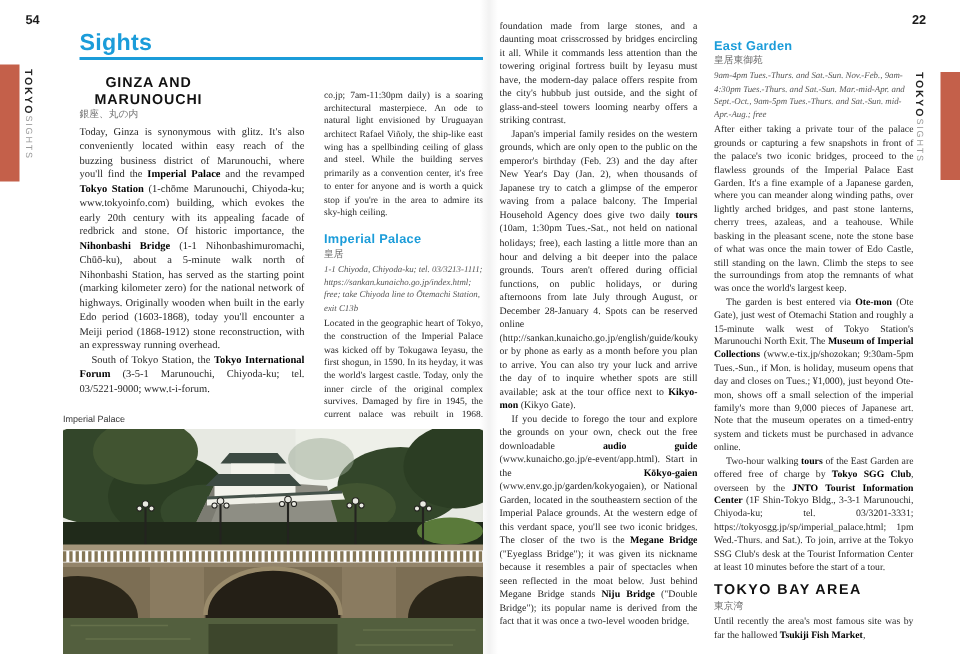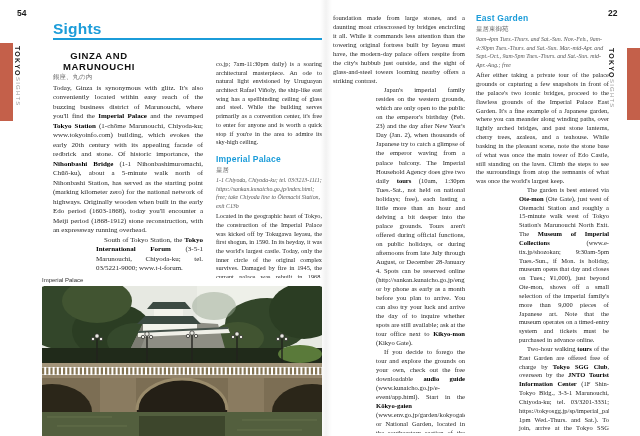--- a/index.html
+++ b/index.html
@@ -20,21 +20,21 @@
     display:flex;flex-direction:row;
   }
   .tabtext .region{font-weight:bold;font-size:7px;color:#222;letter-spacing:1.2px;}
   .tabtext .section{font-size:6px;color:#9a9a9a;letter-spacing:1.2px;}
   
   .title{font-family:"Liberation Sans",sans-serif;font-weight:bold;font-size:15.5px;color:var(--accent,#1b9cd9);letter-spacing:.2px;}
   .rule{background:var(--accent,#1b9cd9);height:2.4px;}
   
   .col{overflow:hidden;text-align:justify;color:#262626;}
   .col p{margin:0;}
-  .col p.indent{text-indent:8px;margin-left:43px;}
+  .col p.indent{text-indent:8px;}
   .col p + p{margin-top:0px;}
   .sechead{
     font-family:"Liberation Sans",sans-serif;font-weight:bold;font-size:9.5px;
     letter-spacing:.6px;color:#111;line-height:1.12;margin:0 0 1px 0;text-align:left;
   }
   .subhead{
     font-family:"Liberation Sans",sans-serif;font-weight:bold;font-size:8.5px;
     color:var(--accent,#1b9cd9);margin:7px 0 0 0;text-align:left;letter-spacing:.2px;
   }
   .jp{font-size:6.5px;color:#6e6e6e;margin:0 0 2px 0;text-align:left;line-height:1.3;}
@@ -166,21 +166,22 @@
   <span class="section">SIGHTS</span>
 </div>
 
 <div id="col3" class="abs col" style="left:333px;top:13px;width:132px;height:420px;">
   <p><span>foundation made from large stones, and a daunting moat crisscrossed by bridges encircling it all. While it commands less attention than the towering original fortress built by Ieyasu must have, the modern-day palace offers respite from the city's hubbub just outside, and the sight of glass-and-steel towers looming nearby offers a striking contrast.</span></p>
   <p class="indent"><span>Japan's imperial family resides on the western grounds, which are only open to the public on the emperor's birthday (Feb. 23) and the day after New Year's Day (Jan. 2), when thousands of Japanese try to catch a glimpse of the emperor waving from a palace balcony. The Imperial Household Agency does give two daily </span><b>tours</b><span> (10am, 1:30pm Tues.-Sat., not held on national holidays; free), each lasting a little more than an hour and delving a bit deeper into the palace grounds. Tours aren't offered during official functions, on public holidays, or during afternoons from late July through August, or December 28-January 4. Spots can be reserved online (http://sankan.kunaicho.go.jp/english/guide/koukyo.html) or by phone as early as a month before you plan to arrive. You can also try your luck and arrive the day of to inquire whether spots are still available; ask at the tour office next to </span><b>Kikyo-mon</b><span> (Kikyo Gate).</span></p>
   <p class="indent"><span>If you decide to forego the tour and explore the grounds on your own, check out the free downloadable </span><b>audio guide</b><span> (www.kunaicho.go.jp/e-event/app.html). Start in the </span><b>Kōkyo-gaien</b><span> (www.env.go.jp/garden/kokyogaien), or National Garden, located in the southeastern section of the Imperial Palace grounds. At the western edge of this verdant space, you'll see two iconic bridges. The closer of the two is the </span><b>Megane Bridge</b><span> ("Eyeglass Bridge"); it was given its nickname because it resembles a pair of spectacles when seen reflected in the moat below. Just behind Megane Bridge stands </span><b>Niju Bridge</b><span> ("Double Bridge"); its popular name is derived from the fact that it was once a two-level wooden bridge.</span></p>
 </div>
 
 <div id="col4" class="abs col" style="left:476px;top:13px;width:133px;height:420px;">
-  <h4 class="subhead" style="margin-top:0;">East Garden</h4>
+  <h4 class="subhead" style="margin-top:12px;">East Garden</h4>
   <div class="jp">皇居東御苑</div>
   <div class="info">9am-4pm Tues.-Thurs. and Sat.-Sun. Nov.-Feb., 9am-4:30pm Tues.-Thurs. and Sat.-Sun. Mar.-mid-Apr. and Sept.-Oct., 9am-5pm Tues.-Thurs. and Sat.-Sun. mid-Apr.-Aug.; free</div>
   <p><span>After either taking a private tour of the palace grounds or capturing a few snapshots in front of the palace's two iconic bridges, proceed to the flawless grounds of the Imperial Palace East Garden. It's a fine example of a Japanese garden, where you can meander along winding paths, over lightly arched bridges, and past stone lanterns, cherry trees, azaleas, and a teahouse. While basking in the pleasant scene, note the stone base of what was once the main tower of Edo Castle, still standing on the lawn. Climb the steps to see the surroundings from atop the remnants of what was once the world's largest keep.</span></p>
   <p class="indent"><span>The garden is best entered via </span><b>Ote-mon</b><span> (Ote Gate), just west of Otemachi Station and roughly a 15-minute walk west of Tokyo Station's Marunouchi North Exit. The </span><b>Museum of Imperial Collections</b><span> (www.e-tix.jp/shozokan; 9:30am-5pm Tues.-Sun., if Mon. is holiday, museum opens that day and closes on Tues.; ¥1,000), just beyond Ote-mon, shows off a small selection of the imperial family's more than 9,000 pieces of Japanese art. Note that the museum operates on a timed-entry system and tickets must be purchased in advance online.</span></p>
   <p class="indent"><span>Two-hour walking </span><b>tours</b><span> of the East Garden are offered free of charge by </span><b>Tokyo SGG Club</b><span>, overseen by the </span><b>JNTO Tourist Information Center</b><span> (1F Shin-Tokyo Bldg., 3-3-1 Marunouchi, Chiyoda-ku; tel. 03/3201-3331; https://tokyosgg.jp/sp/imperial_palace.html; 1pm Wed.-Thurs. and Sat.). To join, arrive at the Tokyo SSG Club's desk at the Tourist Information Center at least 10 minutes before the start of a tour.</span></p>
+  <h3 class="sechead" style="margin-top:6px;letter-spacing:1px;">TOKYO BAY AREA</h3>
   <div class="jp">東京湾</div>
   <p><span>Until recently the area's most famous site was by far the hallowed </span><b>Tsukiji Fish Market</b><span>,</span></p>
 </div>
 
 </body></html>

